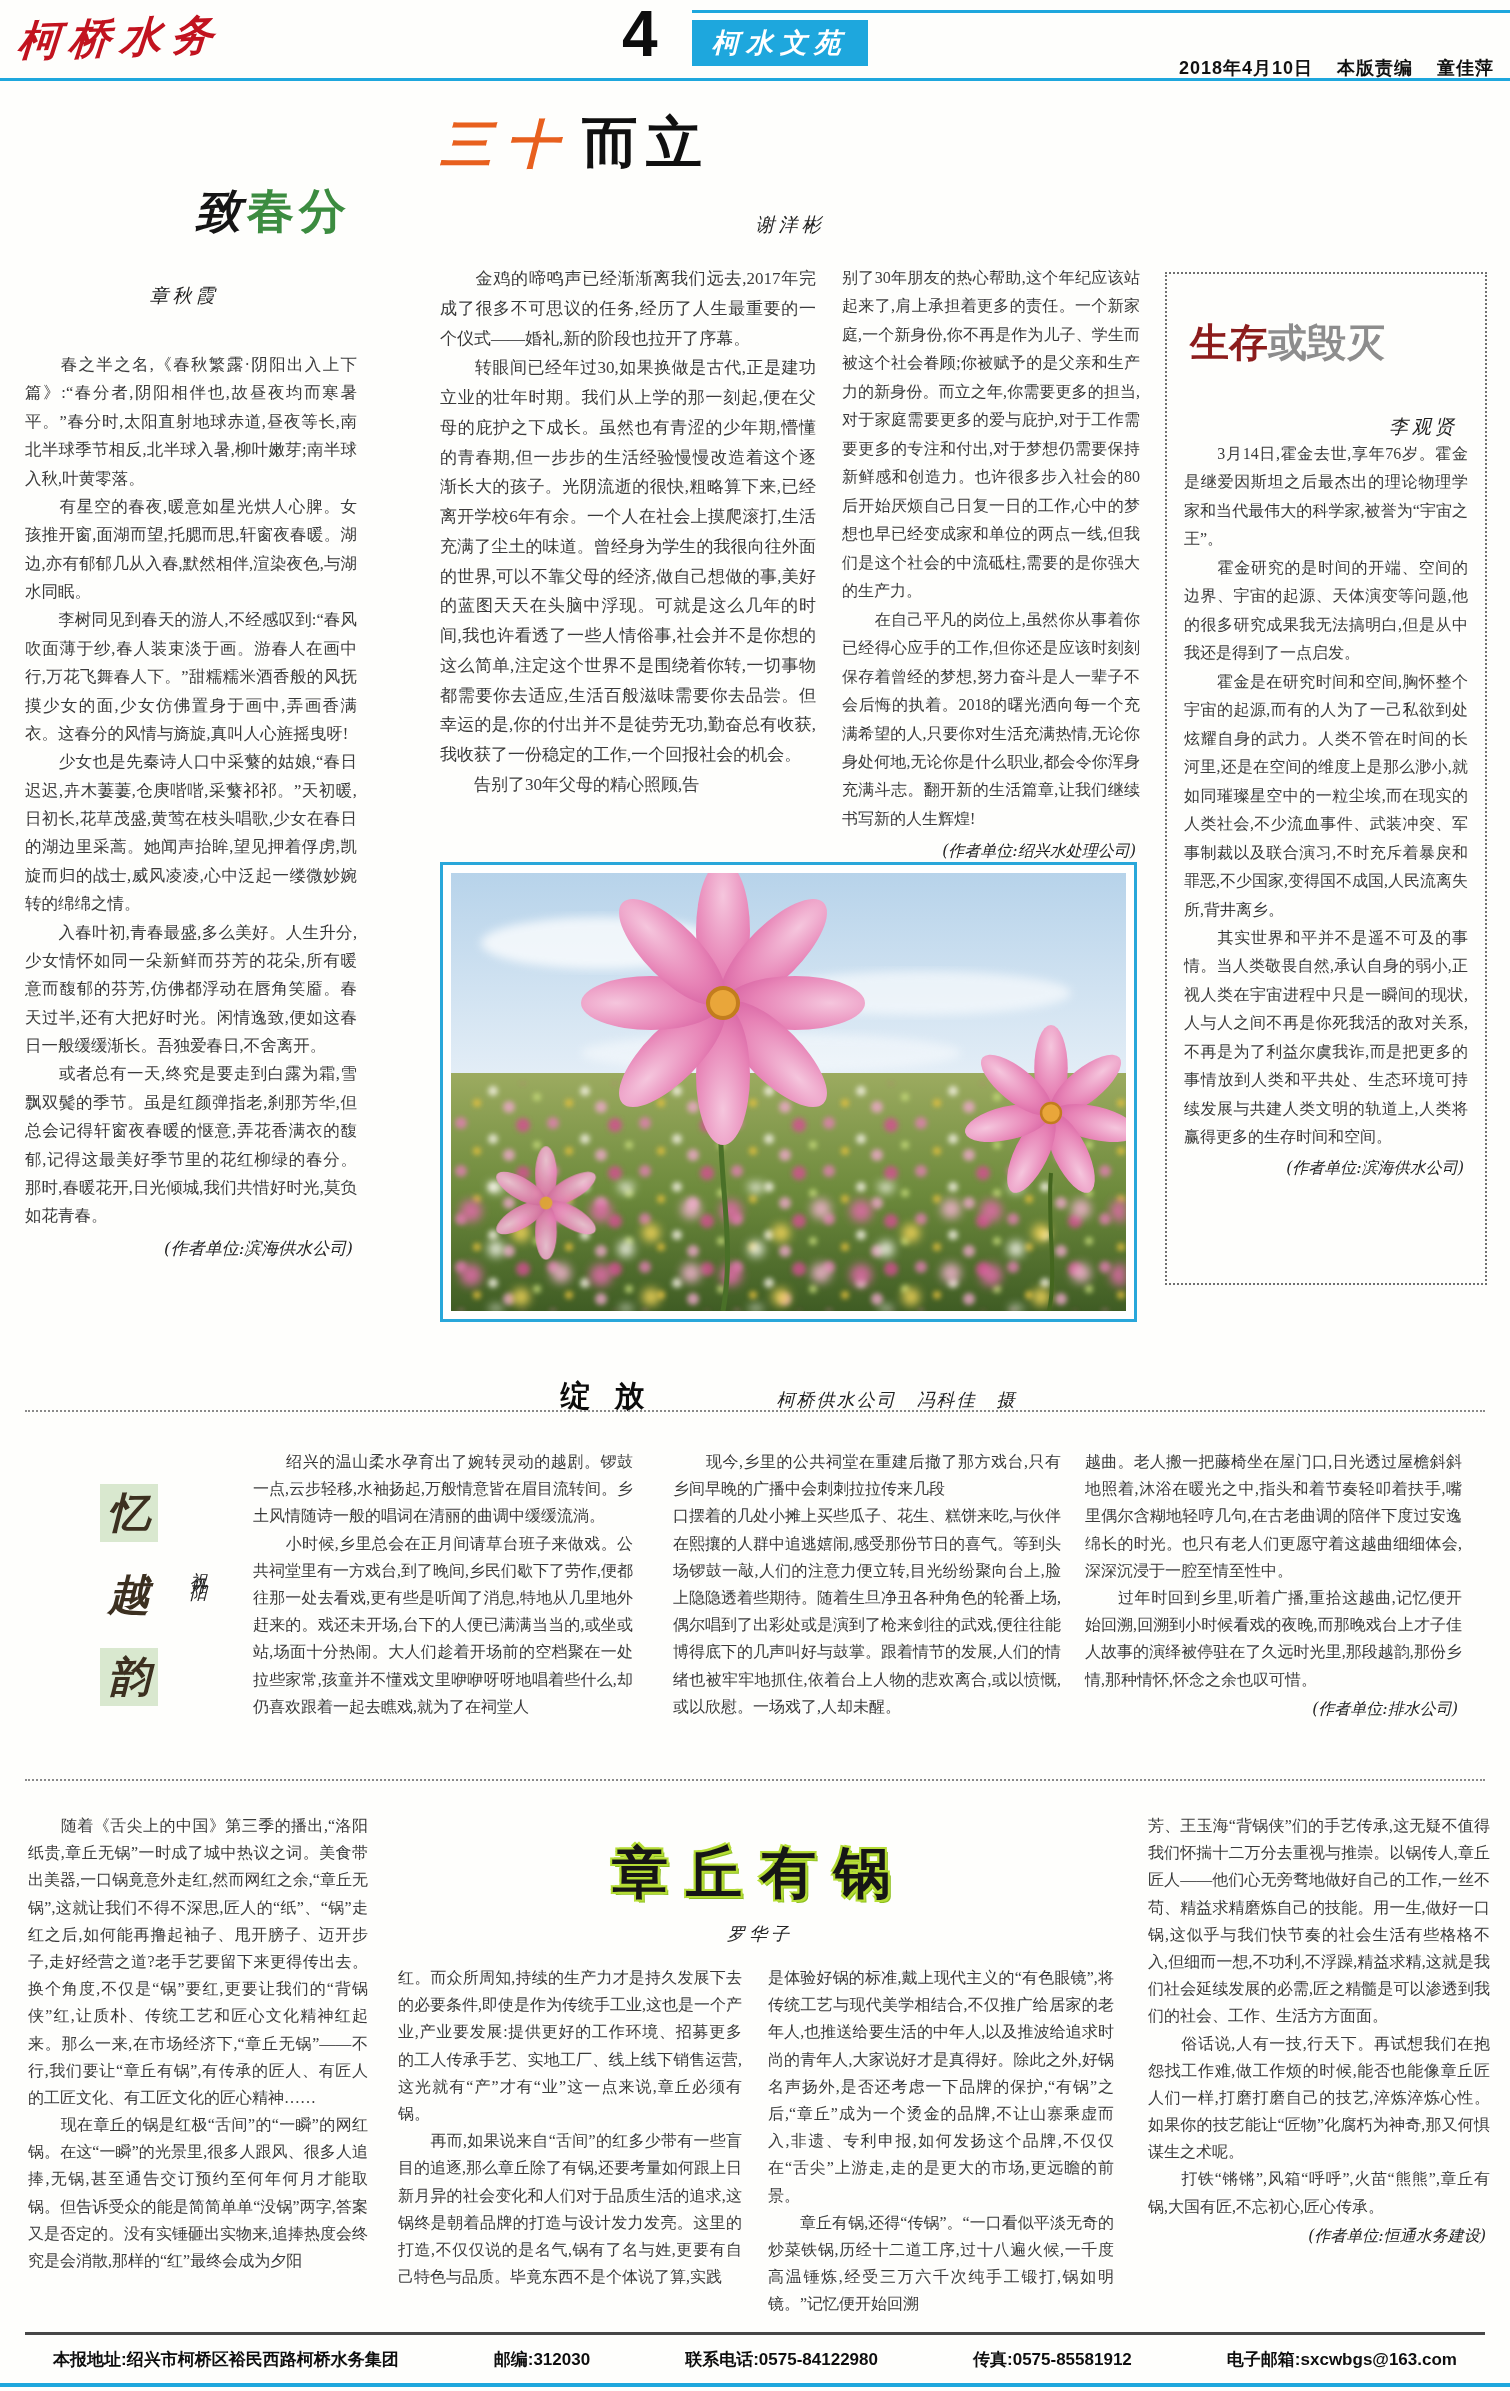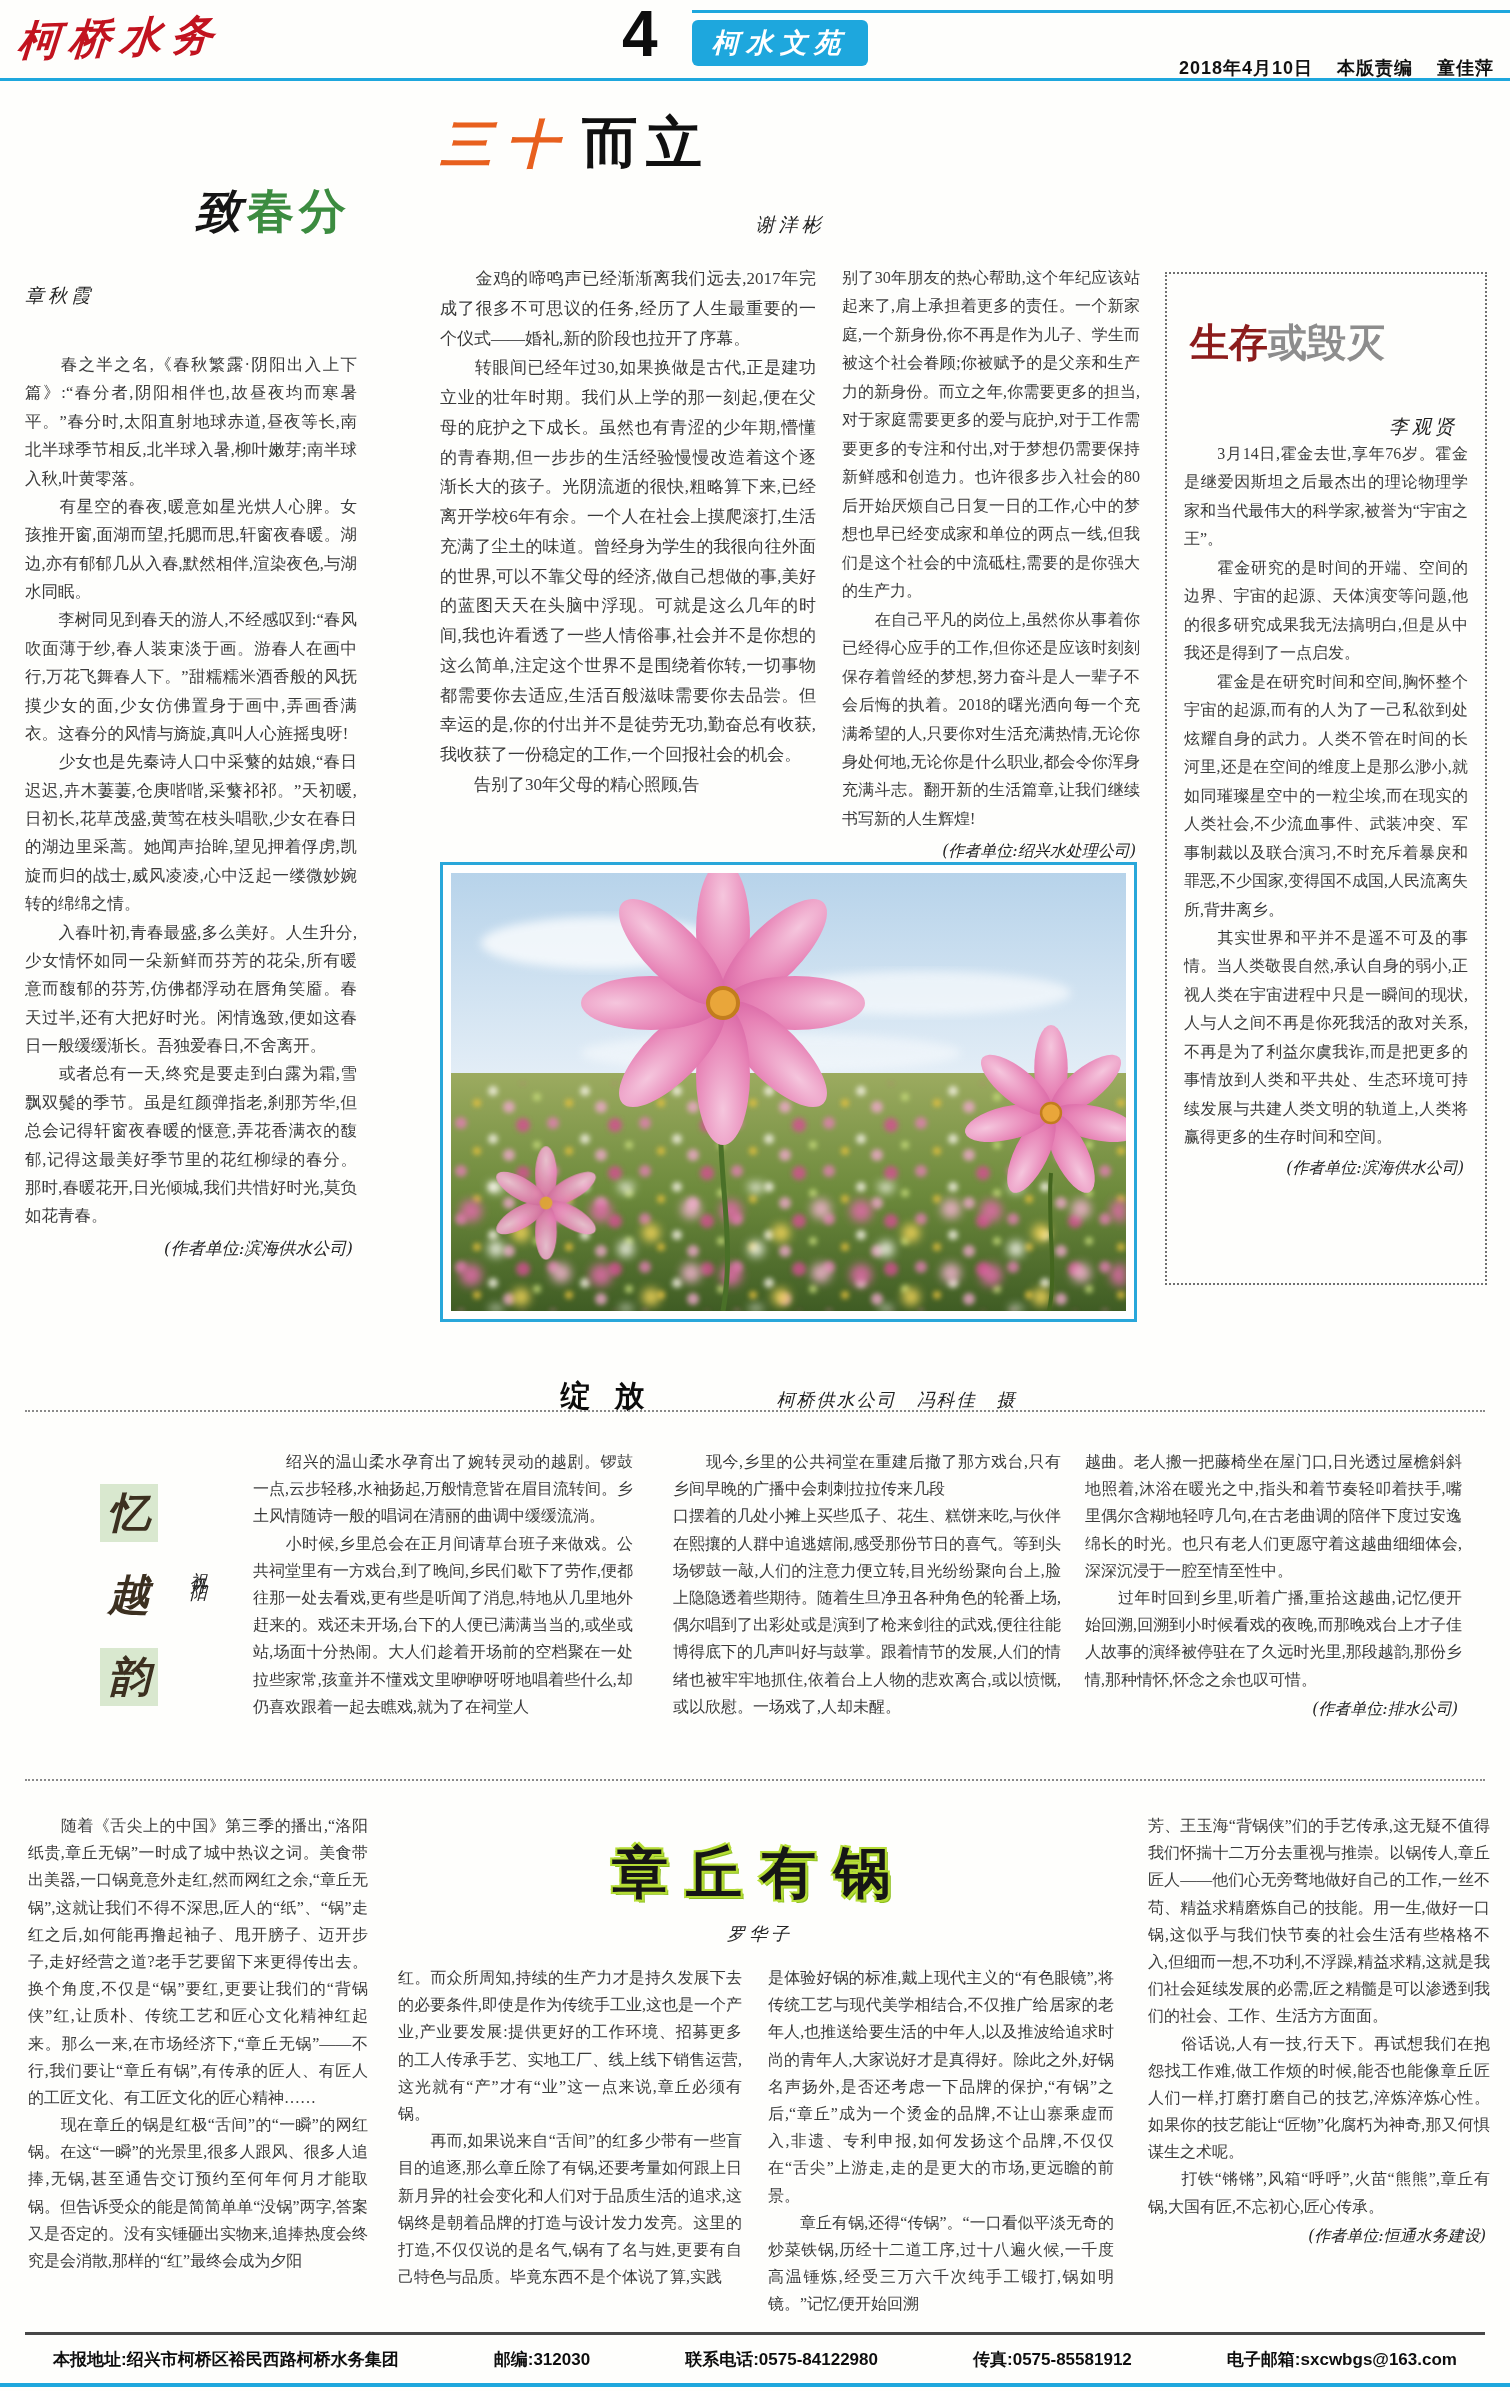--- a/index.html
+++ b/index.html
@@ -17,21 +17,21 @@
     font-size:42px; font-weight:bold; font-style:italic;
     color:#c2131f; letter-spacing:9px; transform:skewX(-6deg) rotate(-2deg);
   }
   .top-blue-line { left:692px; right:0; top:10px; height:3px; background:#1ea7dd; }
   .page-number {
     left:622px; top:2px; font-family:"Liberation Sans", sans-serif;
     font-size:64px; font-weight:900; color:#0d0d0d; line-height:1;
   }
   .section-box {
     left:692px; top:20px; width:176px; height:46px; background:#1ea7dd;
-    display:flex; align-items:center; justify-content:center;border-radius:6px;
+    display:flex; align-items:center; justify-content:center;
   }
   .section-box span {
     color:#fff; font-size:27px; font-weight:bold; font-style:italic;
     font-family:"DejaVu Serif", serif; letter-spacing:7px;
   }
   .date-info {
     right:16px; top:56px; font-family:"Liberation Sans", sans-serif;
     font-size:18px; font-weight:bold; color:#111; letter-spacing:1px;
   }
   .date-info .sp { display:inline-block; width:18px; }
@@ -52,21 +52,21 @@
   .art-spring { left:25px; top:152px; width:332px; }
   .spring-title { text-align:right; padding-right:6px; margin-top:28px; white-space:nowrap; }
   .spring-title .t-zhi {
     font-family:"DejaVu Serif", serif; font-style:italic; font-weight:bold;
     font-size:46px; color:#151515; margin-right:6px;
   }
   .spring-title .t-chunfen {
     font-size:47px; font-weight:900; color:#3c8c40; letter-spacing:5px;
     font-family:"Liberation Serif", serif;
   }
-  .spring-author { text-align:left; padding-right:14px; margin-top:40px; font-size:19px; }
+  .spring-author { text-align:center; padding-right:14px; margin-top:40px; font-size:19px; }
   .spring-body { margin-top:42px; }
   .spring-body .para { font-size:16.5px; line-height:1.72; }
   .art-spring .attribution { font-size:17px; margin-top:6px; }
 
   
   .art-thirty { left:440px; top:98px; width:700px; }
   .thirty-title { text-align:left; margin-top:8px; white-space:nowrap; }
   .thirty-title .t-sanshi {
     font-family:"DejaVu Serif", serif; font-style:italic; font-weight:bold;
     font-size:52px; color:#e8601e; letter-spacing:14px; margin-right:10px;

